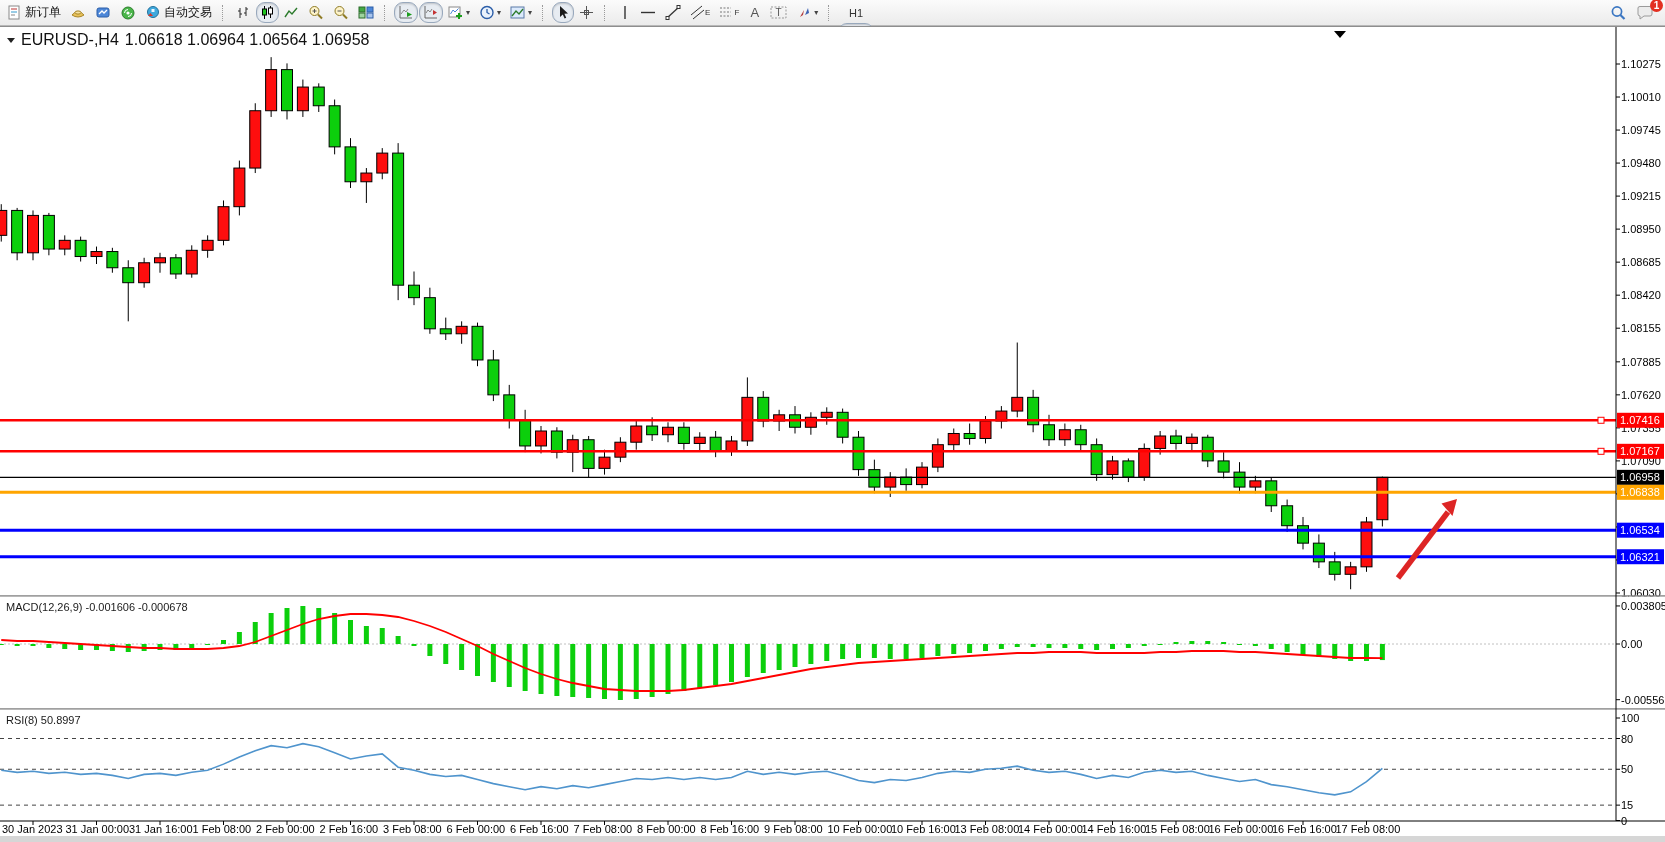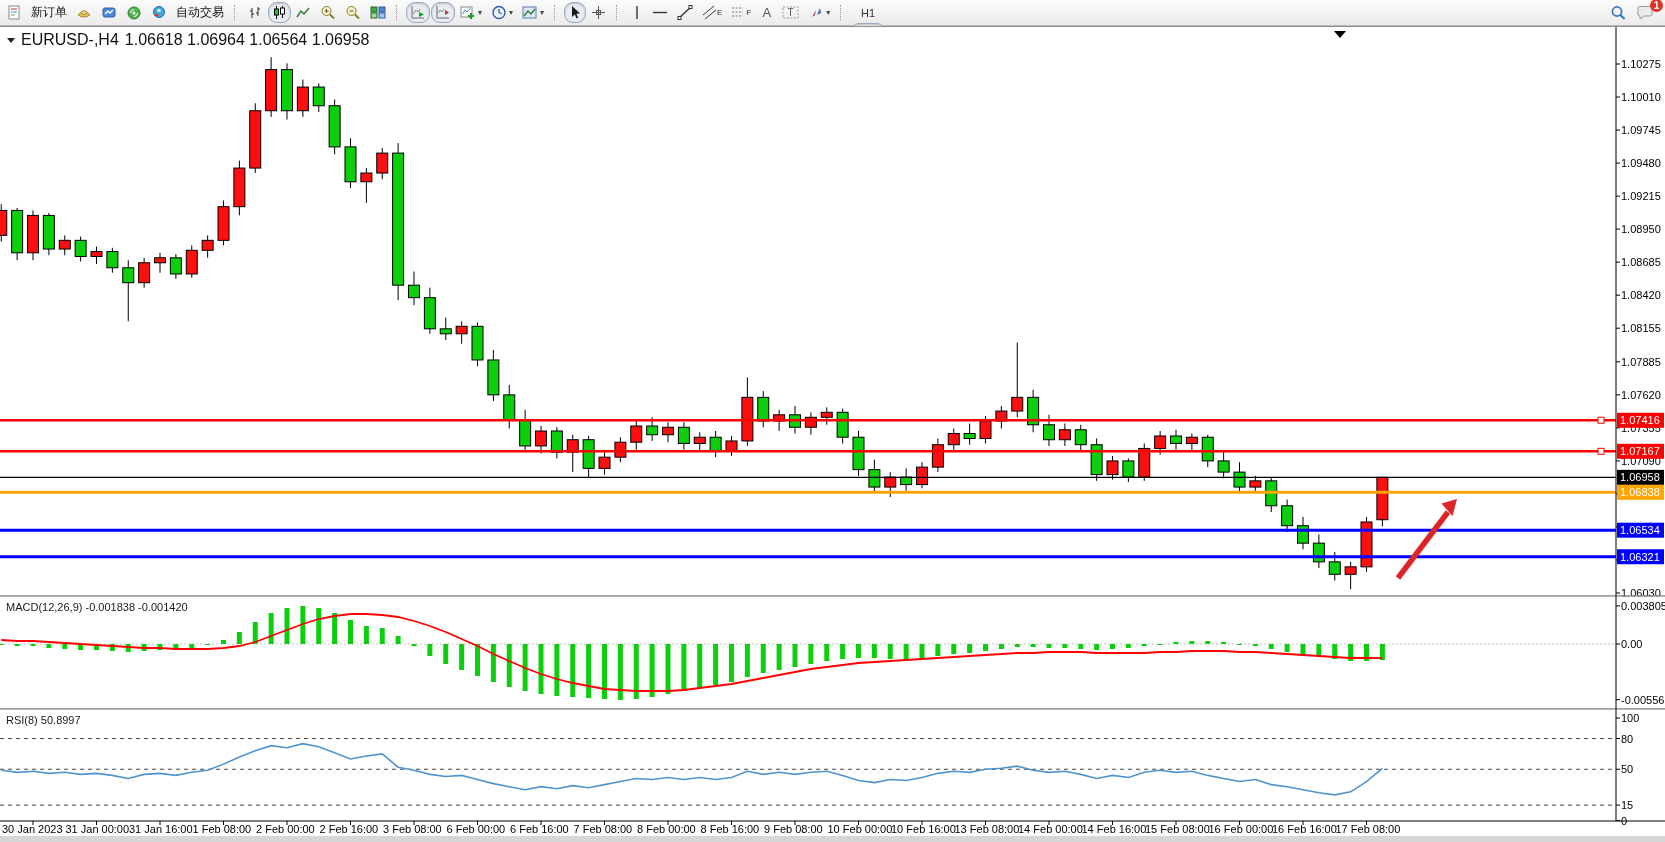--- a/index.html
+++ b/index.html
@@ -2,21 +2,21 @@
 <html><head>
 <meta charset="utf-8">
 <style>
   html,body{margin:0;padding:0;background:#f0f0f0;font-family:"Liberation Sans",sans-serif;}
   body{width:1665px;height:842px;overflow:hidden;}
   .toolbar{height:25px;display:flex;align-items:center;background:linear-gradient(#fbfbfb,#ebebeb);
     border-bottom:1px solid #b8b8b8;padding:0 3px;gap:1px;}
   .tb-btn{height:21px;min-width:21px;display:inline-flex;align-items:center;justify-content:center;
     border:1px solid transparent;border-radius:2px;font-size:12px;color:#222;padding:0 3px;box-sizing:border-box;}
   .tb-btn.pressed{background:#e7ecf2;border-color:#98a8bc;box-shadow:inset 0 1px 2px rgba(0,0,0,.18);border-radius:9px;}
-  .tb-label{font-size:12px;margin-left:9px;color:#111;}
+  .tb-label{font-size:12px;margin-left:3px;color:#111;}
   .grip{width:5px;height:16px;border-left:1px dotted #9a9a9a;margin:0 3px 0 5px;}
   .caret{font-size:8px;color:#444;margin-left:2px;}
   .tf-btn{font-size:11px;color:#333;height:19px;padding:0 6px;}
   .spacer{flex:1;}
   .icon{display:inline-block;line-height:0;}
   .chat-wrap{position:relative;}
   .badge{position:absolute;top:-4px;right:-6px;background:#e33022;color:#fff;border-radius:8px;
     font-size:10px;min-width:13px;height:13px;line-height:13px;text-align:center;font-weight:bold;}
   .workspace{position:relative;width:1665px;height:817px;background:#fff;border-top:1px solid #8e8e8e;box-sizing:border-box;}
   #chart-svg{position:absolute;left:0;top:0;}
@@ -721,15 +721,15 @@
         <polygon points="1457,472 1441.5,476.5 1452.5,489" fill="#dd2525"></polygon>
       </g>
     </svg>
 
   <div class="chart-title">
     <span class="tri-down"></span>
     <span>EURUSD-,H4</span>
     <span>1.06618 1.06964 1.06564 1.06958</span>
   </div>
 
-  <div class="pane-label" style="left:6px;top:574px;">MACD(12,26,9) -0.001838 -0.001420</div>
+  <div class="pane-label" style="left:6px;top:574px;">MACD(12,26,9) -0.001606 -0.000678</div>
   <div class="pane-label" style="left:6px;top:687px;">RSI(8) 50.8997</div>
 </div>
 
 </body></html>

